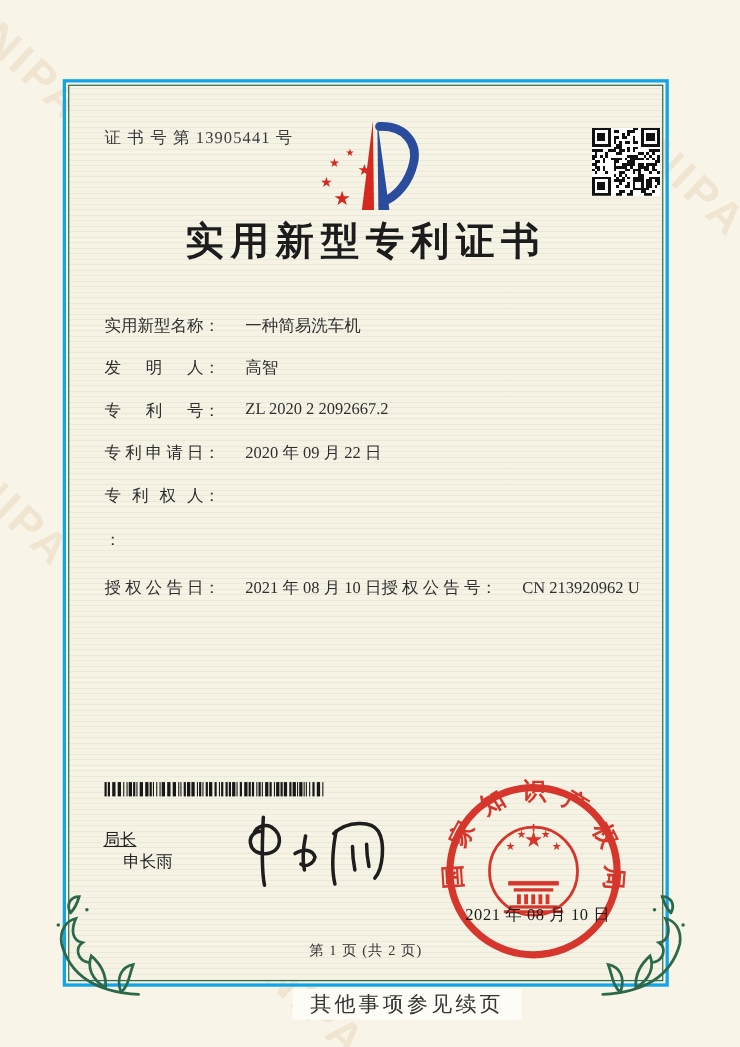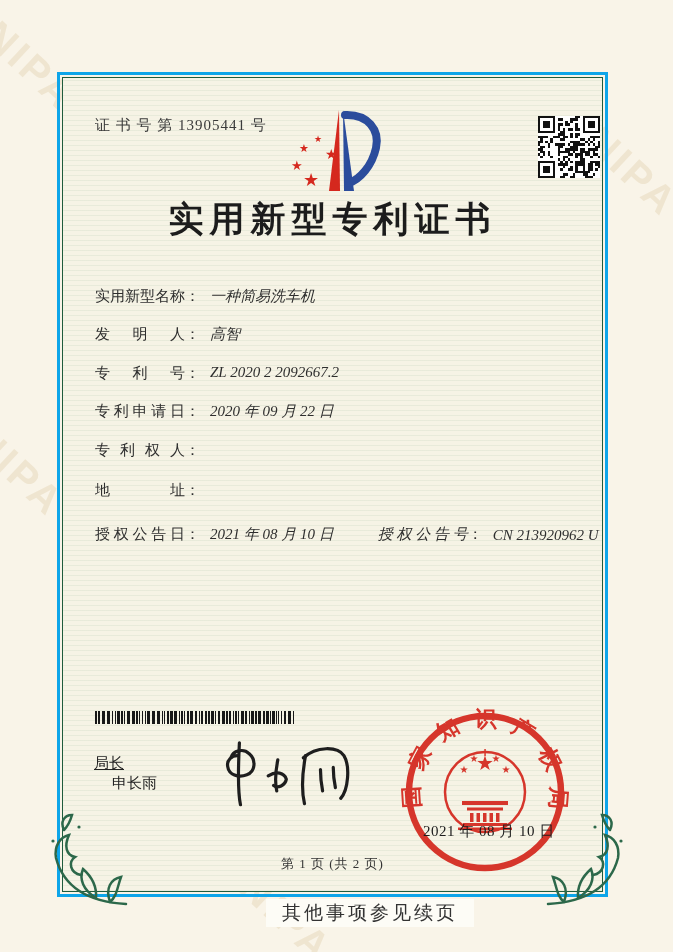--- a/index.html
+++ b/index.html
@@ -20,23 +20,23 @@
   
   .cert-no{position:absolute;left:32px;top:38px;font-size:15px;letter-spacing:1px;color:#3a3a3a;}
   .logo{position:absolute;left:225px;top:26px;width:130px;height:96px;}
   .qr{position:absolute;left:475px;top:38px;width:62px;height:62px;}
   .title{position:absolute;left:0;top:118px;width:100%;text-align:center;
          font-size:35px;font-weight:bold;letter-spacing:6px;color:#1c1c1c;}
   
   .row{position:absolute;left:32px;display:flex;font-size:15px;color:#2e2e2e;white-space:nowrap;}
   .lbl{display:inline-block;width:90px;text-align:justify;text-align-last:justify;}
   .colon{margin:0 2px 0 0;}
-  .val{margin-left:8px;font-style:italic;}
+  .val{margin-left:21px;}
   .addr-val{white-space:normal;width:402px;line-height:21px;}
-  .grant2{margin-left:44px;font-style:italic;}
+  .grant2{}
   
   .paras{position:absolute;left:30px;top:476px;width:494px;font-size:15px;
          line-height:21.5px;text-align:justify;color:#2c2c2c;font-style:italic;}
   .paras p{margin:0;text-indent:2em;}
   
   .barcode{position:absolute;left:32px;top:633px;width:206px;height:13px;font-size:0;line-height:0;}
   .barcode span{display:inline-block;height:13px;background:#181818;vertical-align:top;}
   
   .signer-title{position:absolute;left:31px;top:676px;font-size:15px;color:#222;text-decoration:underline;}
   .signer-name{position:absolute;left:49px;top:696px;font-size:15px;color:#222;}
@@ -317,21 +317,20 @@
       <div class="row" style="top:324px;">
         <span class="lbl">专利申请日</span>
           <span class="colon">：</span>
         <span class="val">2020 年 09 月 22 日</span>
       </div>
       <div class="row" style="top:363px;">
         <span class="lbl">专利权人</span>
           <span class="colon">：</span>
       </div>
       <div class="row" style="top:403px;">
-        <span class="lbl">地址</span>
           <span class="colon">：</span>
       </div>
       <div class="row" style="top:447px;align-items:flex-end;">
         <span class="lbl">授权公告日</span>
           <span class="colon">：</span>
         <span class="val">2021 年 08 月 10 日</span>
         <span class="lbl grant2">授权公告号</span>
           <span class="colon">：</span>
         <span class="val">CN 213920962 U</span>
       </div>

